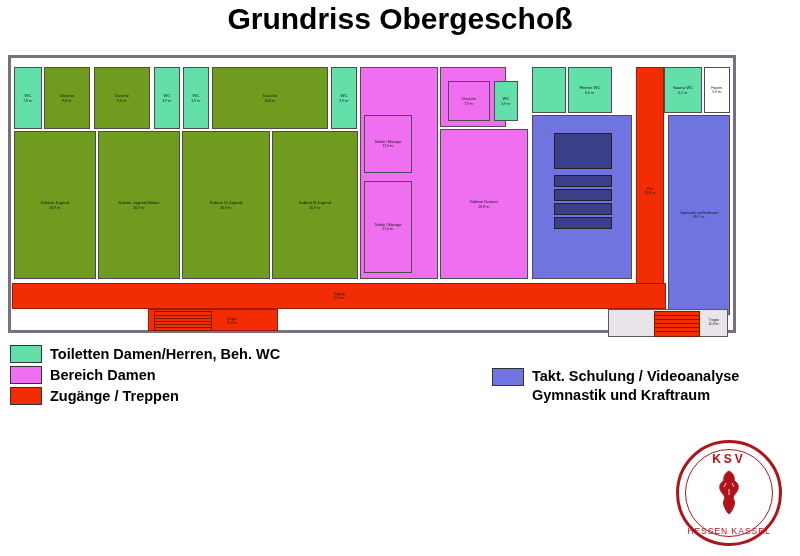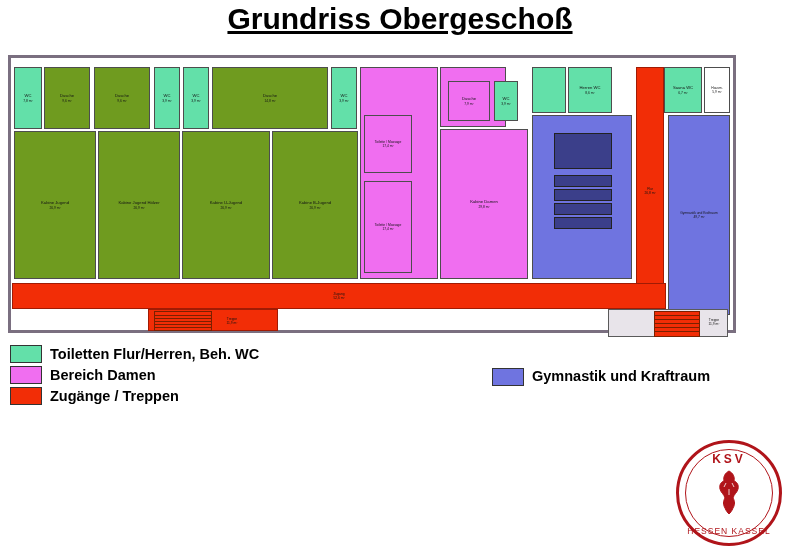--- a/index.html
+++ b/index.html
@@ -9,21 +9,20 @@
     font-family:"Liberation Sans", sans-serif;
     position:relative;
     overflow:hidden;
   }
   #title{
     position:absolute;left:0;top:0;width:800px;
     text-align:center;
     font-size:30px;font-weight:bold;color:#000;
     letter-spacing:0px;
     padding-top:2px;
-    text-decoration:underline;
   }
   #plan{
     position:absolute;left:8px;top:55px;width:728px;height:278px;
   }
   .rm{position:absolute;box-sizing:border-box;}
   .wall{background:#7a6f80;}
   .green{background:#6f9b1f;border:1px solid #4d4d4d;}
   .magenta{background:#f06ef0;border:1px solid #4d4d4d;}
   .mint{background:#63e0a9;border:1px solid #4d4d4d;}
   .blue{background:#6f74e0;border:1px solid #4d4d4d;}
@@ -200,35 +199,36 @@
   <div class="rm ctr" style="left:690px;top:260px;width:32px;height:14px;">
     <span class="sm">Treppe</span>
     <span class="sm">11,9 m²</span>
   </div>
 
 </div>
 
 <div id="legend">
   <div class="lgrow">
     <div class="sw" style="background:#63e0a9;"></div>
-    <div class="lgtext">Toiletten Flur/Herren, Beh. WC</div>
+    <div class="lgtext">Toiletten Damen/Herren, Beh. WC</div>
   </div>
   <div class="lgrow">
     <div class="sw" style="background:#f06ef0;"></div>
     <div class="lgtext">Bereich Damen</div>
   </div>
   <div class="lgrow">
     <div class="sw" style="background:#f22d06;"></div>
     <div class="lgtext">Zugänge / Treppen</div>
   </div>
 </div>
 
 <div id="legend-right">
   <div class="sw" style="background:#6f74e0;"></div>
   <div>
+    <div class="lgtext">Takt. Schulung / Videoanalyse</div>
     <div class="lgtext">Gymnastik und Kraftraum</div>
   </div>
 </div>
 
 <div id="logo">
   <div class="ring"></div>
   <div class="ksv">KSV</div>
   <div class="hk">HESSEN KASSEL</div>
   <svg class="lion" viewBox="0 0 32 46">
     <path d="M16 2 C12 4 10 8 11 12 C8 13 6 16 7 20 C8 24 11 25 12 29 C10 32 10 36 12 39 C13 42 15 44 16 45 C17 44 19 42 20 39 C22 36 22 32 20 29 C21 25 24 24 25 20 C26 16 24 13 21 12 C22 8 20 4 16 2 Z" fill="#b0141a" stroke="#b0141a" stroke-width="1"></path>

